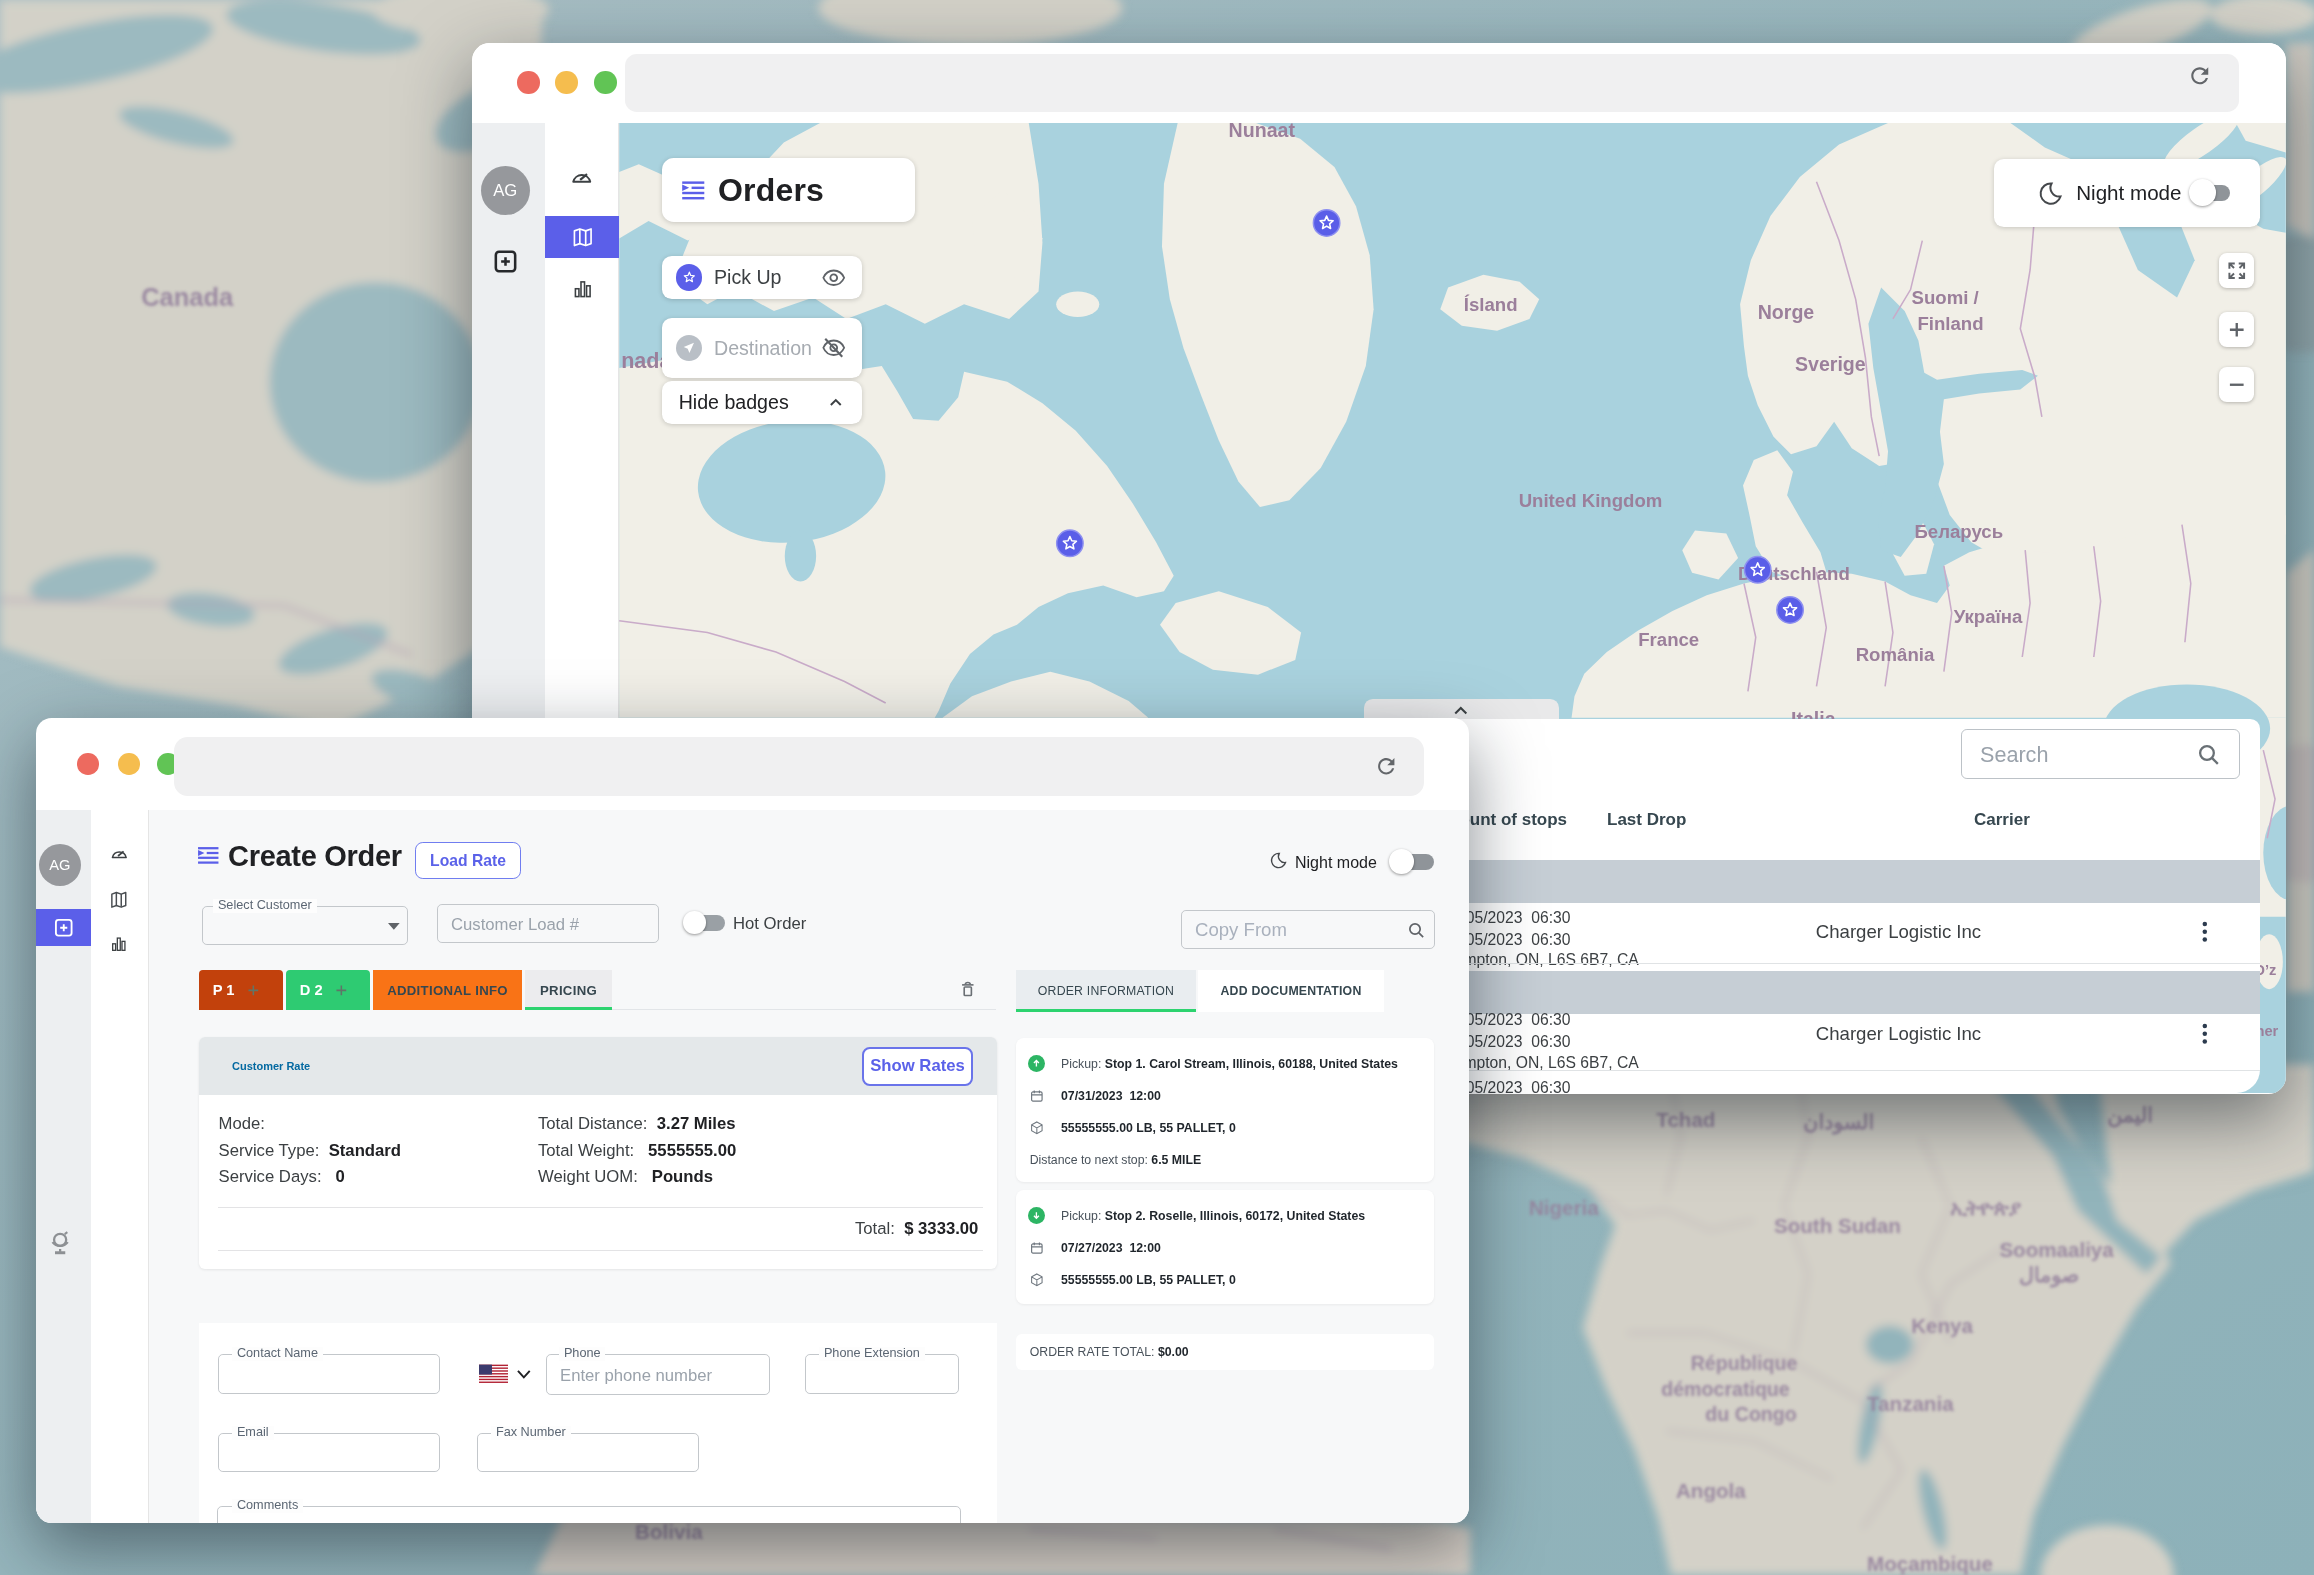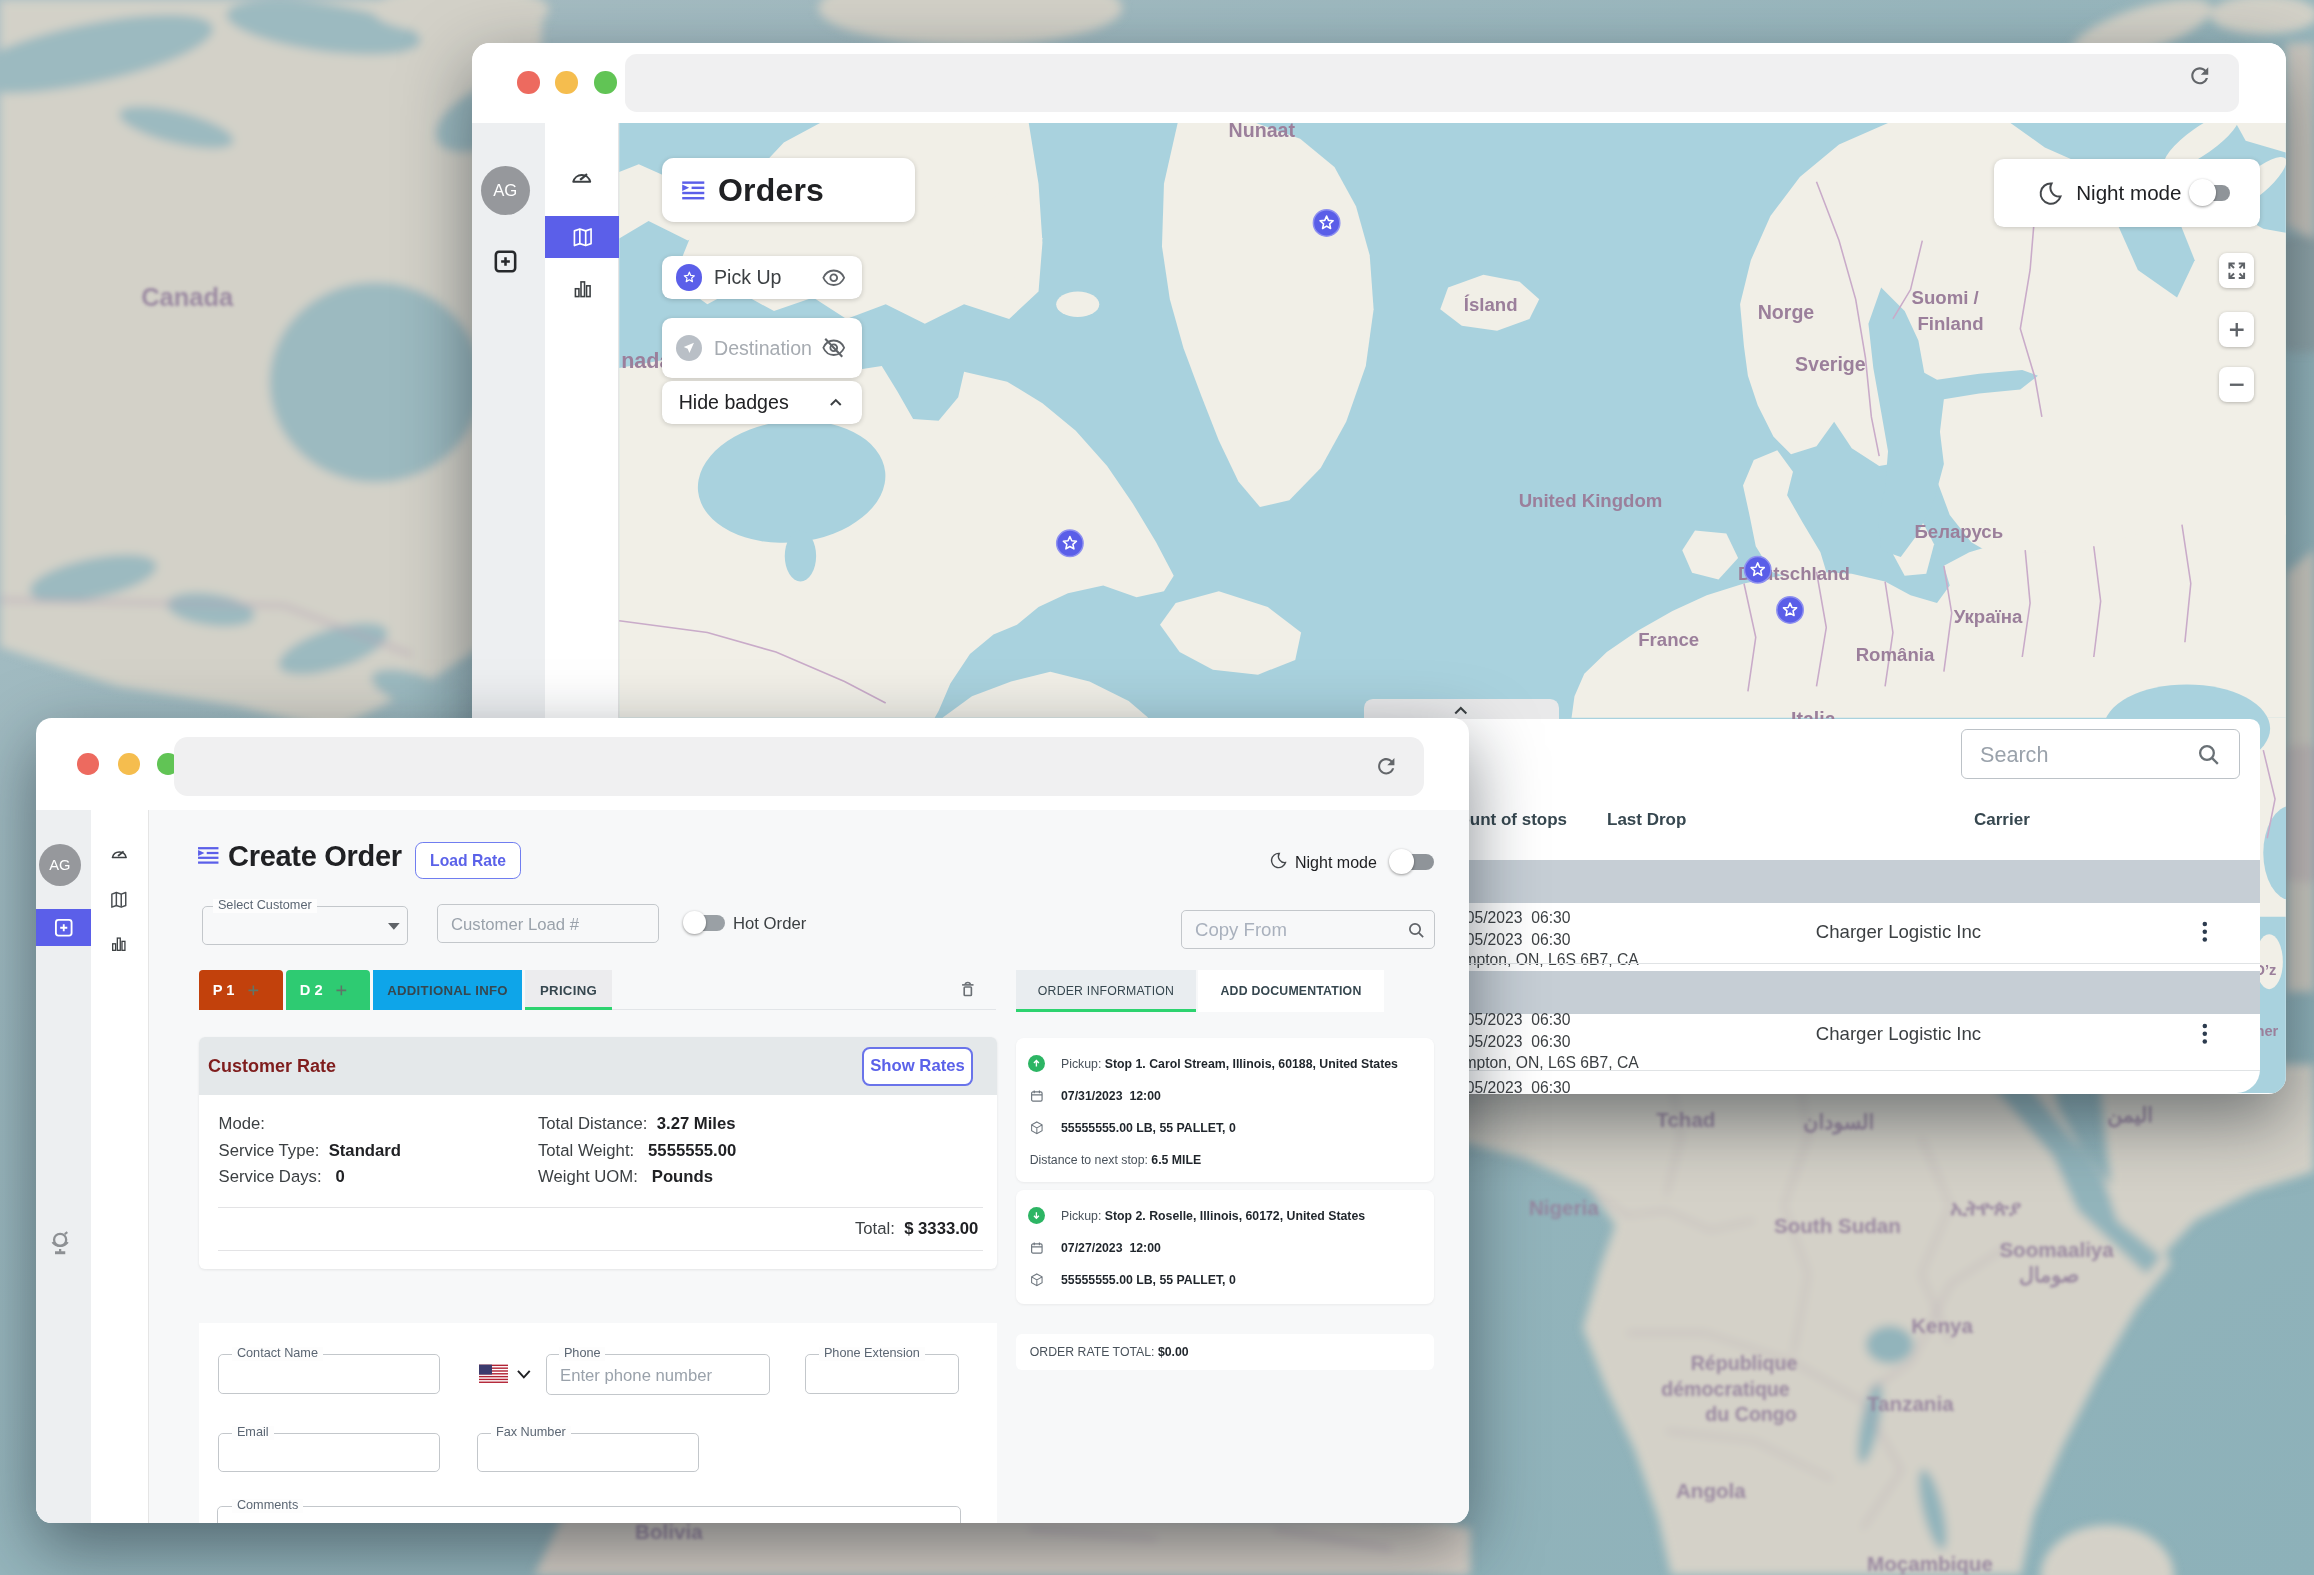--- a/index.html
+++ b/index.html
@@ -5,21 +5,21 @@
 html,body{width:2314px;height:1575px;overflow:hidden;background:#99b9c0;font-family:"Liberation Sans",sans-serif}
 .abs{position:absolute}
 .win{position:absolute;background:#fff;box-shadow:0 24.5px 69px rgba(15,25,35,.5);overflow:hidden}
 .dot{position:absolute;width:22.5px;height:22.5px;border-radius:50%}
 .urlbar{position:absolute;background:#f0f0f1;border-radius:11.8px}
 .chip{position:absolute;background:#fff;border-radius:9.8px;box-shadow:0 1px 4.9px rgba(0,0,0,.18)}
 .mapbtn{position:absolute;width:35px;height:35px;background:#fff;border-radius:7.8px;box-shadow:0 1px 3.9px rgba(0,0,0,.25)}
 .fld{position:absolute;border:1px solid #c3c7cb;border-radius:4.9px;background:transparent}
 .flbl{position:absolute;font-size:12.7px;color:#5b6673;background:#fdfdfd;padding:0 4.9px;line-height:13.7px}
 .ph{color:#9aa2ab}
-.secbar{position:absolute;background:#e4e8ea;display:flex;align-items:center;font-weight:bold;font-size:18px;color:#7f1d1d;padding-left:9px}
+.secbar{position:absolute;background:#e4e8ea;display:flex;align-items:center;font-weight:bold;font-size:11px;color:#0369a1;padding-left:33px}
 .tgl{position:absolute;border-radius:8.8px;background:#8f9499}
 .knob{position:absolute;background:#fff;border-radius:50%;box-shadow:0 1px 2.9px rgba(0,0,0,.4)}
 </style></head>
 <body>
 
 <svg class="abs" style="left:0;top:0" width="2314" height="1575" viewBox="0 0 2361 1607">
  <defs>
   <linearGradient id="bgw" x1="0" y1="0" x2="1" y2="1">
    <stop offset="0" stop-color="#a9bec4"></stop>
         <stop offset="0.5" stop-color="#96b6bd"></stop>
@@ -398,21 +398,21 @@
       <svg style="margin-left:11.8px" width="14.7" height="14.7" viewBox="0 0 24 24" stroke="#5f7568" stroke-width="2.6">
         <path d="M12,4 V20 M4,12 H20"></path>
       </svg>
     </div>
  <div class="abs" style="left:250px;top:252px;width:84px;height:40px;background:#2ecb72;border-radius:3.9px 3.9px 0 0;display:flex;align-items:center">
       <span style="margin-left:13.7px;font-size:14.7px;font-weight:bold;color:#fff">D 2</span>
       <svg style="margin-left:11.8px" width="14.7" height="14.7" viewBox="0 0 24 24" stroke="#5f7568" stroke-width="2.6">
         <path d="M12,4 V20 M4,12 H20"></path>
       </svg>
     </div>
- <div class="abs" style="left:337px;top:252px;width:149px;height:40px;background:#0ea5e9;display:flex;align-items:center;justify-content:center;font-size:13.2px;font-weight:bold;color:#36474f;letter-spacing:0.3px">ADDITIONAL INFO</div>
+ <div class="abs" style="left:337px;top:252px;width:149px;height:40px;background:#f97316;display:flex;align-items:center;justify-content:center;font-size:13.2px;font-weight:bold;color:#36474f;letter-spacing:0.3px">ADDITIONAL INFO</div>
  <div class="abs" style="left:489px;top:252px;width:87px;height:40px;background:#ececee;display:flex;align-items:center;justify-content:center;font-size:13.2px;font-weight:bold;color:#36474f;letter-spacing:0.3px">PRICING</div>
  <div class="abs" style="left:489px;top:289px;width:87px;height:2.9px;background:#2dd36f"></div>
  <svg class="abs" style="left:922px;top:261px" width="19.6" height="19.6" viewBox="0 0 24 24" fill="none" stroke="#6b7075" stroke-width="2">
       <path d="M5,7.2 H19"></path>
       <path d="M9,6.8 C9,5.1 10,4.3 12,4.3 C14,4.3 15,5.1 15,6.8"></path>
       <rect x="7.6" y="9.8" width="8.8" height="10.4" rx="1"></rect>
     </svg>
  <div class="abs" style="left:576px;top:291px;width:384px;height:1px;background:#e2e5e8"></div>
 
  <div class="abs" style="left:163px;top:319px;width:798px;height:232px;background:#fff;border-radius:5.9px;box-shadow:0 1px 2.9px rgba(0,0,0,.08)">

